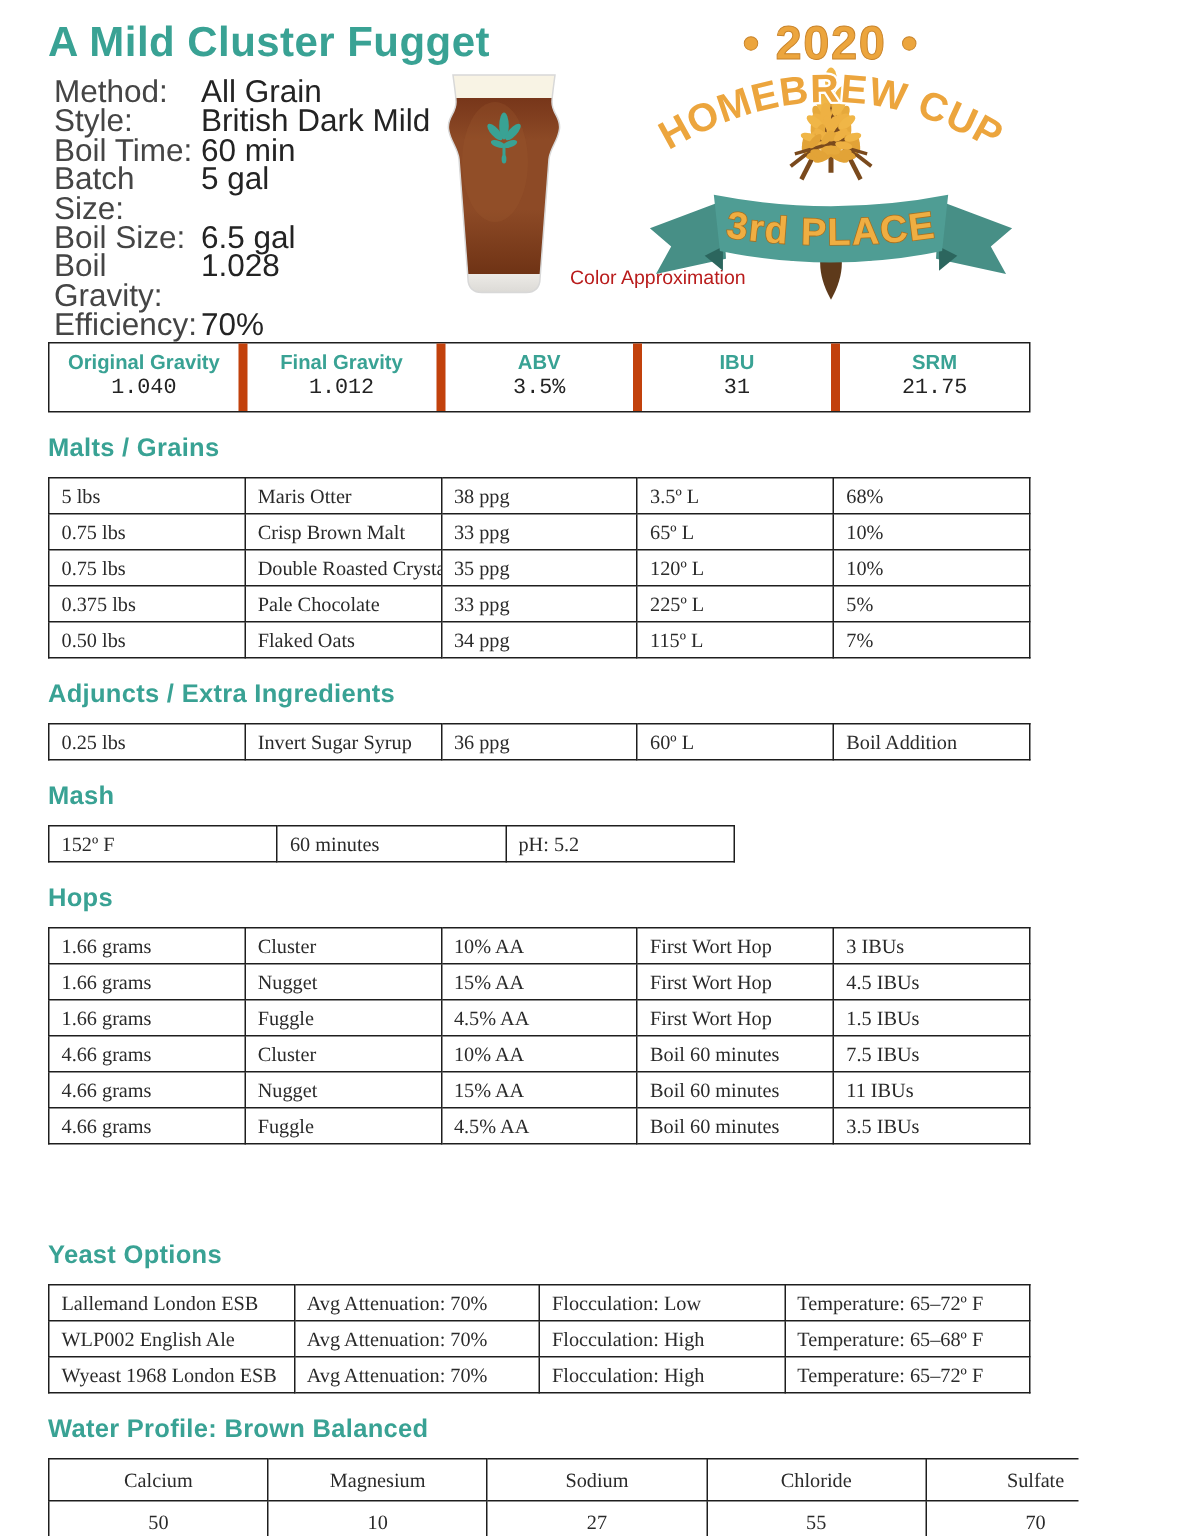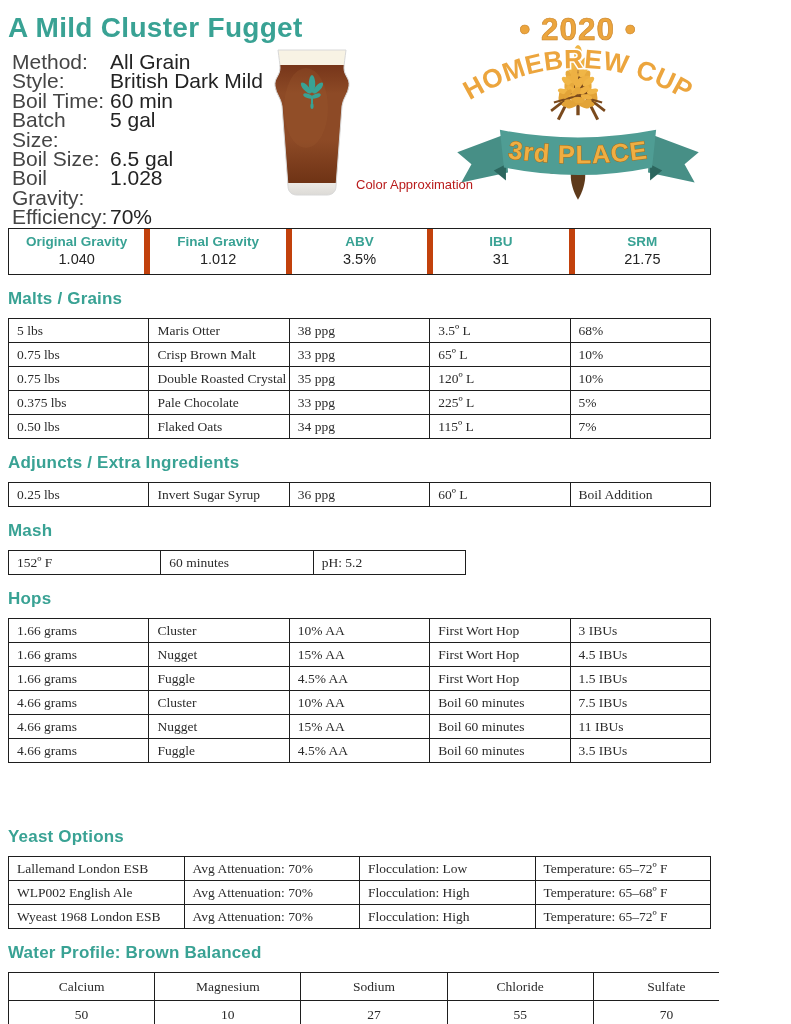--- a/index.html
+++ b/index.html
@@ -3,40 +3,40 @@
 <meta charset="utf-8">
 <style>
   :root{
     --accent:#39a294; --gold:#eca53d; --goldlight:#f3bc55; --golddark:#c07c20;
     --ribbon:#4f9d94; --ribbondark:#2c665e; --ribbontail:#478f86;
     --fleur:#5e3a1b; --beer:#7d3a1c; --beermid:#8d4a26; --stem:#7a4a1d;
   }
   *{box-sizing:border-box; margin:0; padding:0;}
   html,body{background:#fff;}
   body{font-family:"Liberation Sans","DejaVu Sans",sans-serif; color:#2f2f2f;}
-  .page{position:relative; width:719px; height:1024px; background:#fff; overflow:hidden; padding:0 8px;}
+  .page{position:relative; width:719px; height:1024px; background:#fff; overflow:hidden; padding:0 32px;}
 
   
   .top{position:relative; height:213px;}
   .page-title{position:absolute; left:0; top:12px; font-size:28px; font-weight:bold;
     color:var(--accent); letter-spacing:.3px;}
   .info{position:absolute; left:4px; top:52px; font-size:21px;}
   .info-row{display:flex; line-height:19.4px;}
   .info-label{width:98px; color:#454545;}
   .info-value{color:#232323;}
   .glass-wrap{position:absolute; left:252px; top:48px; width:104px; height:150px;}
   .glass-caption{position:absolute; left:348px; top:177px; font-size:13px; color:#b91c1c;}
   .badge-wrap{position:absolute; right:2px; top:2px; width:262px; height:208px;}
 
   
   .stats{display:flex; border:1.5px solid #1e1e1e; margin-top:15px; background:#fff;}
   .stat-cell{flex:1; text-align:center; padding:4px 0 5px; border-left:6px solid #c2410c;}
   .stat-cell:first-child{border-left:none;}
   .stat-label{color:var(--accent); font-weight:bold; font-size:13.5px; line-height:17px;}
-  .stat-value{font-family:Liberation Sans, sans-serif; font-size:14.5px; line-height:19px; color:#232323;}
+  .stat-value{font-family:Liberation Mono, monospace; font-size:14.5px; line-height:19px; color:#232323;}
 
   
   h2{font-size:17px; font-weight:bold; color:var(--accent); letter-spacing:.2px; margin:14px 0 9px;}
   h2.push-down{margin-top:64px;}
   table{border-collapse:collapse; width:100%; table-layout:fixed;
     font-family:"Liberation Serif","DejaVu Serif",serif; font-size:13.5px; color:#2a2a2a;}
   table td{border:1px solid #1e1e1e; padding:3.5px 8px; line-height:16px;
     overflow:hidden; white-space:nowrap;}
   table.mash{width:458px;}
   table.water{width:732px; margin:0 auto; text-align:center;}

